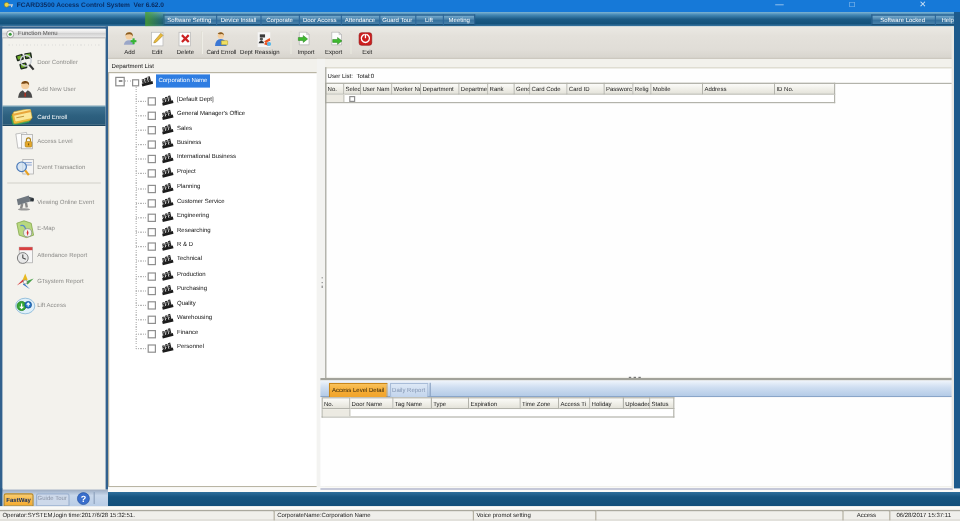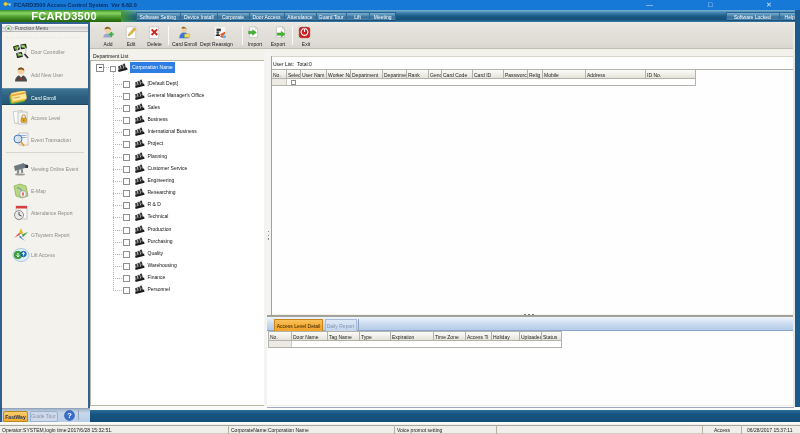--- a/index.html
+++ b/index.html
@@ -67,21 +67,20 @@
         <rect x="4" y="2.6" width="4" height="1" fill="#d8d8d8"></rect>
         <rect x="6.2" y="3.4" width="1" height="1.6" fill="#d8d8d8"></rect>
       </svg>
     <div class="abs" id="titletext">FCARD3500 Access Control System&nbsp;&nbsp;Ver 6.62.0</div>
     <div class="abs winbtn" style="left:646px">—</div>
     <div class="abs winbtn" style="left:708px">□</div>
     <div class="abs winbtn" style="left:766px">✕</div>
   </div>
 
   <div class="abs" id="banner">
-    <div class="abs" id="logo">FCARD3500</div>
     <div class="abs menuband" style="left:135.5px;width:260.5px"></div>
     <div class="abs menubtn" style="left:135.5px;width:45.5px">Software Setting</div>
     <div class="abs menubtn" style="left:181px;width:36.5px">Device Install</div>
     <div class="abs menubtn" style="left:217.5px;width:32px">Corporate</div>
     <div class="abs menubtn" style="left:249.5px;width:35px">Door Access</div>
     <div class="abs menubtn" style="left:284.5px;width:32px">Attendance</div>
     <div class="abs menubtn" style="left:316.5px;width:30px">Guard Tour</div>
     <div class="abs menubtn" style="left:346.5px;width:23px">Lift</div>
     <div class="abs menubtn" style="left:369.5px;width:26.5px;border-right:none">Meeting</div>
     <div class="abs menuband" style="left:726px;width:74px"></div>

